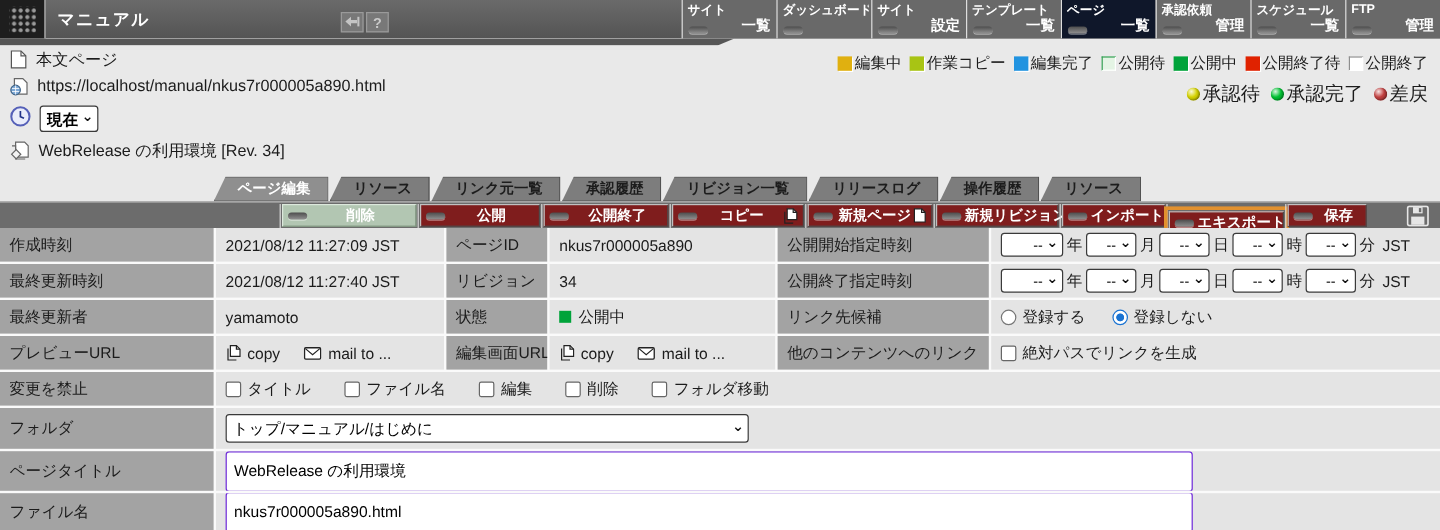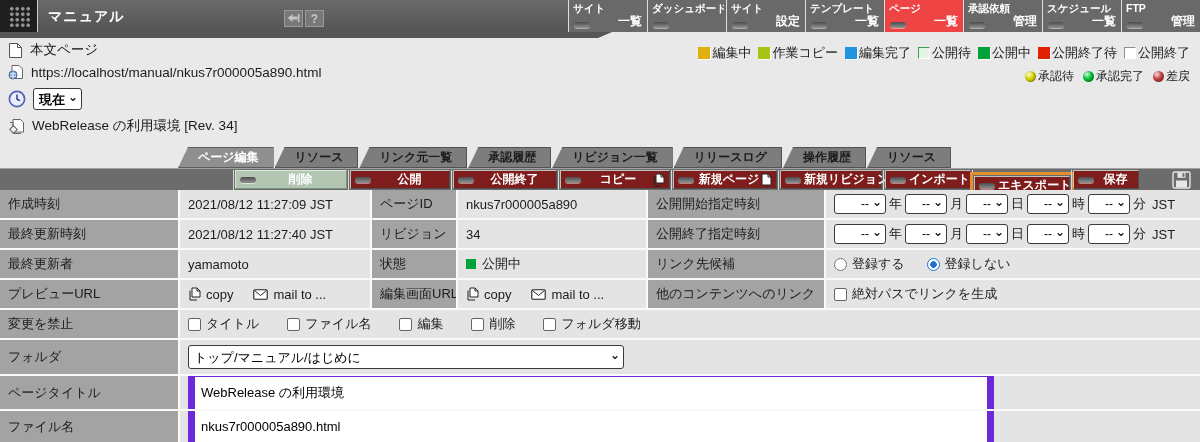--- a/index.html
+++ b/index.html
@@ -20,38 +20,38 @@
                color:#fff; font-size:14px; font-weight:bold; letter-spacing:1px; }
   .mid-btns { position:absolute; left:284px; top:10px; display:flex; gap:2px; }
   .mini-btn { width:19px; height:17px; background:#787878; border:1px solid #9a9a9a;
               display:flex; align-items:center; justify-content:center;
               color:#c9c9c9; font-weight:bold; font-size:12px; }
 
   
   .nav-tabs { position:absolute; top:0; right:0; height:32px; display:flex; }
   .nav-tab { width:79px; height:32px; background:#696969; border-left:1px solid #dedede;
              position:relative; cursor:default; }
-  .nav-tab.active { background:#ef4444; }
+  .nav-tab.active { background:#0f172a; }
   .nav-tab .l1 { position:absolute; top:2px; left:4px; right:2px; color:#fff; font-size:10.5px;
                  font-weight:bold; white-space:nowrap; overflow:hidden; }
   .nav-tab .l2 { position:absolute; bottom:2px; right:5px; color:#fff; font-size:12px; font-weight:bold; }
   .pill { width:16px; height:6px; border-radius:3px; background:linear-gradient(180deg,#4c4c4c,#929292);
           box-shadow:0 1px 0 rgba(255,255,255,.45); }
   .nav-tab .pill { position:absolute; bottom:4px; left:5px; }
 
   
-  .inforow { position:absolute; left:8px; display:flex; align-items:center; gap:7px; font-size:13.5px; }
+  .inforow { position:absolute; left:8px; display:flex; gap:7px; font-size:13.5px; }
   .r-pagetype { top:41px; }
   .r-url { top:64px; }
   .r-version { top:88px; }
   .r-heading { top:117px; }
 
   
   .legend-squares { position:absolute; top:44px; right:10px; display:flex; align-items:flex-start; gap:7px; font-size:13px; }
-  .legend-circles { position:absolute; top:68px; right:10px; display:flex; align-items:flex-start; gap:9px; font-size:12px; }
+  .legend-circles { position:absolute; top:68px; right:10px; display:flex; align-items:flex-start; gap:9px; font-size:16px; }
   .sq { width:12px; height:12px; display:inline-block; box-shadow:1px 1px 0 #fff; margin-right:2px; }
   .sq.outlined-green { border:1.5px solid; border-color:#35a055 #fff #fff #35a055; box-shadow:none; }
   .sq.outlined-gray  { border:1.5px solid; border-color:#8f8f8f #fff #fff #8f8f8f; box-shadow:none; }
   .circ { width:11px; height:11px; border-radius:50%; display:inline-block; margin-right:2px;
           background-image:radial-gradient(circle at 35% 30%, rgba(255,255,255,.85), rgba(255,255,255,0) 45%);
           box-shadow:inset -1px -1px 2px rgba(0,0,0,.45); }
   .legend-item { display:flex; align-items:center; }
 
   select { appearance:none; -webkit-appearance:none; background:#fff; border:1px solid #3a3a3a;
            border-radius:3px; font-family:inherit; font-size:13px; padding:1px 16px 1px 5px; }
@@ -106,21 +106,21 @@
   .radio.checked { border:1.5px solid #1a73d2; background:radial-gradient(circle,#1a73d2 0 3px,#fff 3.6px); }
   .radio-item { display:flex; align-items:center; margin-right:22px; }
 
   .cb { width:13px; height:13px; border:1px solid #666; border-radius:2px; background:#fff;
         display:inline-block; margin-right:5px; flex:none; }
   .cb-item { display:flex; align-items:center; margin-right:28px; }
 
   .linkish { display:flex; align-items:center; gap:5px; margin-right:20px; }
 
   .folder-select { width:436px; height:24px; }
-  .txt-input { width:806px; height:23px; border:7px solid #6d28d9; border-radius:3px;
+  .txt-input { width:806px; height:23px; border:1px solid #6d28d9; border-radius:3px;
                font-family:inherit; font-size:13px; padding:16px 6px; background:#fff; }
   .icon { display:inline-flex; flex:none; }
 </style>
 </head>
 <body>
 
 <div class="topbar"></div>
 <div class="topbar-ext"></div>
 <div class="logo-block">
   <div class="logo-dots"></div>

